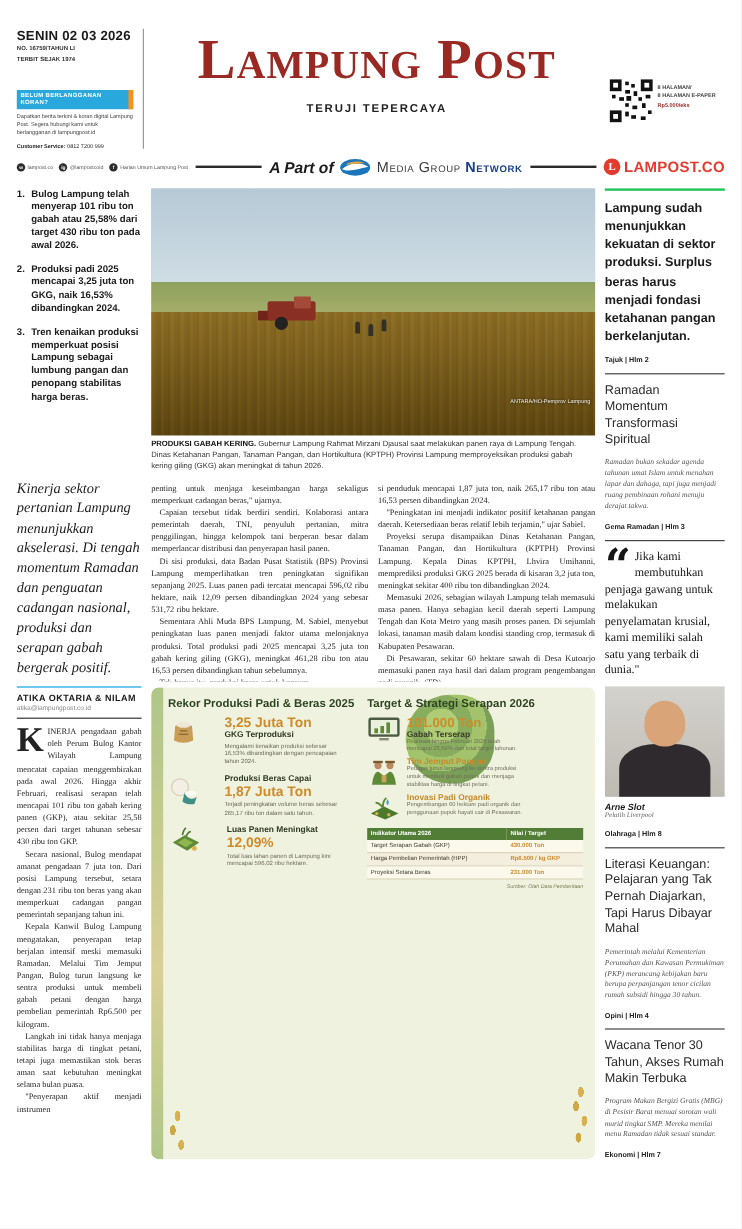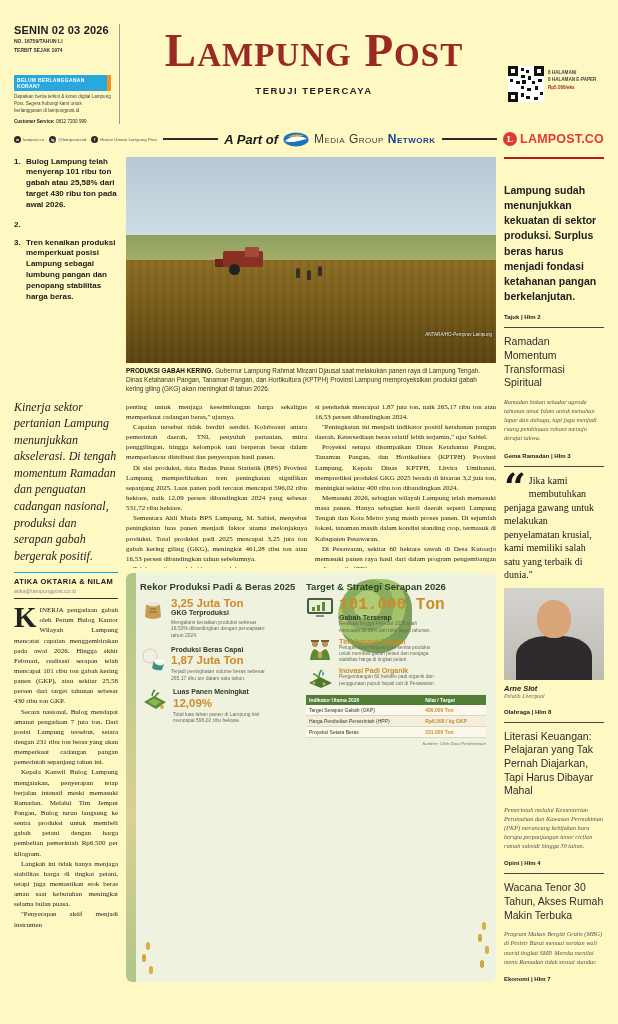--- a/index.html
+++ b/index.html
@@ -1,18 +1,18 @@
 <!DOCTYPE html>
 <html><head>
 <meta charset="utf-8">
 <style>
   * { margin:0; padding:0; box-sizing:border-box; }
   html,body { background:#e8e8e8; }
   .page {
-    width:618px; height:1024px; margin:0 auto; background:#fef9c3; position:relative;
+    width:618px; height:1024px; margin:0 auto; background:#ffffff; position:relative;
     overflow:hidden; font-family:"Liberation Sans", sans-serif; color:#1a1a1a;
   }
   
   .hdr { margin:24px 14px 0; }
   .hdr-top { display:flex; }
   .date-col { width:106px; border-right:1px solid #999; padding-right:8px; display:flex; flex-direction:column; }
   .date { font-weight:bold; font-size:11px; letter-spacing:.2px; }
   .tinyline { font-size:5px; font-weight:bold; color:#333; margin-top:2px; line-height:1.3; }
   .subscribe { margin-top:22px; }
   .subbar { background:#29a8de; color:#fff; font-size:5px; font-weight:bold; padding:2px 3px; position:relative; letter-spacing:.3px; }
@@ -94,39 +94,39 @@
   .info-deco-l { position:absolute; left:0; top:0; bottom:0; width:10px; background:linear-gradient(#7aa23e,#c8b45a 60%,#7aa23e); opacity:.55; border-radius:6px 0 0 6px; }
   .terrace { position:absolute; right:84px; top:6px; width:74px; height:74px; border-radius:50% 40% 45% 50%;
     background:radial-gradient(circle at 40% 35%, #9fc25c 0 22%, #6f9c3e 22% 40%, #8fb74f 40% 58%, #5d8a35 58% 78%, #7fae47 78% 100%); opacity:.8; }
   .wheat { position:absolute; width:16px; height:58px; background:
      radial-gradient(ellipse 4px 7px at 8px 6px,#d8b14e 60%,transparent 61%),
      radial-gradient(ellipse 4px 7px at 4px 18px,#cfa844 60%,transparent 61%),
      radial-gradient(ellipse 4px 7px at 11px 30px,#d8b14e 60%,transparent 61%),
      radial-gradient(ellipse 4px 7px at 6px 44px,#cfa844 60%,transparent 61%); }
   .info-left { width:158px; position:relative; z-index:2; }
   .info-title { font-weight:bold; font-size:9.5px; color:#2d4420; margin-bottom:5px; }
-  .stat { display:flex; gap:5px; margin-bottom:7px; }
+  .stat { display:flex; gap:21px; margin-bottom:7px; }
   .sicon { flex:none; }
   .stat-val { display:block; color:#cd8b2a; font-weight:bold; font-size:11.5px; line-height:1.1; }
   .stat-label { display:block; font-weight:bold; font-size:7px; color:#2f3a22; line-height:1.2; }
   .stat-desc { display:block; font-size:5px; color:#6c6c58; line-height:1.35; margin-top:1px; width:100px; }
   .info-right { flex:1; position:relative; z-index:2; display:flex; flex-direction:column; }
   .iritem { display:flex; gap:5px; margin-bottom:4px; }
-  .ir-val { display:block; color:#cd8b2a; font-weight:bold; font-size:16px; line-height:1.1;font-family:Liberation Mono, monospace; }
+  .ir-val { display:block; color:#cd8b2a; font-weight:bold; font-size:11px; line-height:1.1; }
   .ir-label { display:block; color:#c98a2a; font-weight:bold; font-size:7px; }
   .ir-label.dk { color:#3c3c2c; }
   .ir-desc { display:block; font-size:4.8px; color:#6c6c58; line-height:1.3; width:96px; }
   .itable { width:100%; border-collapse:collapse; margin-top:2px; }
   .itable th { background:#517d36; color:#fff; font-size:5px; text-align:left; padding:2px 3px; font-weight:bold; }
   .itable td { font-size:5px; padding:2px 3px; border-bottom:1px solid #ddd6bd; color:#3a3a2c; background:#fbf8ec; }
   .itable tr:nth-child(odd) td { background:#f3eedd; }
   .itable td.val { color:#cd8b2a; font-weight:bold; white-space:nowrap; }
   .isource { font-size:4.4px; font-style:italic; color:#7a7a55; text-align:right; margin-top:3px; }
   
-  .sidebar { flex:1; border-top:2px solid #b91c1c; padding-top:24px; overflow:hidden; }
+  .sidebar { flex:1; border-top:2px solid #22c55e; padding-top:8px; overflow:hidden; }
   .sb-quote { font-weight:bold; font-size:10.5px; line-height:1.45; color:#1c1c1c; }
   .sb-ref { font-size:6px; font-weight:bold; color:#222; margin:10px 0 0; }
   .sb-sep { border:none; border-top:1px solid #444; margin:7px 0; }
   .sb-title { font-size:10.5px; line-height:1.3; color:#2b2b2b; margin-top:2px; }
   .sb-blurb { font-family:"Liberation Serif", serif; font-style:italic; font-size:6.3px; line-height:1.45; color:#555; margin-top:7px; }
   .bigq { font-family:"Liberation Serif", serif; font-size:10px; line-height:1.35; color:#161616; margin-top:2px; }
   .bigq .qmark { float:left; font-size:38px; line-height:26px; font-weight:bold; padding-right:3px; font-family:"DejaVu Serif", serif; }
   .slot-photo { margin-top:6px; height:92px; background:linear-gradient(#d4d2cd,#bdbab2); position:relative; overflow:hidden; }
   .slot-head { position:absolute; left:50%; top:12px; transform:translateX(-50%); width:34px; height:38px; border-radius:48% 48% 45% 45%; background:#d9a478; }
   .slot-shirt { position:absolute; left:50%; top:48px; transform:translateX(-50%); width:76px; height:50px; border-radius:40% 40% 0 0; background:#2e2a2e; }
@@ -232,20 +232,21 @@
   <div class="main">
 
     <div class="colA">
       <div class="keypoints">
         <div class="kp">
           <span class="num">1.</span>
           <span class="txt">Bulog Lampung telah menyerap 101 ribu ton gabah atau 25,58% dari target 430 ribu ton pada awal 2026.</span>
         </div>
         <div class="kp">
           <span class="num">2.</span>
+          <span class="txt">Produksi padi 2025 mencapai 3,25 juta ton GKG, naik 16,53% dibandingkan 2024.</span>
         </div>
         <div class="kp">
           <span class="num">3.</span>
           <span class="txt">Tren kenaikan produksi memperkuat posisi Lampung sebagai lumbung pangan dan penopang stabilitas harga beras.</span>
         </div>
       </div>
       <div class="lead">Kinerja sektor pertanian Lampung menunjukkan akselerasi. Di tengah momentum Ramadan dan penguatan cadangan nasional, produksi dan serapan gabah bergerak positif.</div>
       <div class="byline-box">
         <div class="byline">ATIKA OKTARIA &amp; NILAM</div>
         <div class="bemail">atika@lampungpost.co.id</div>

